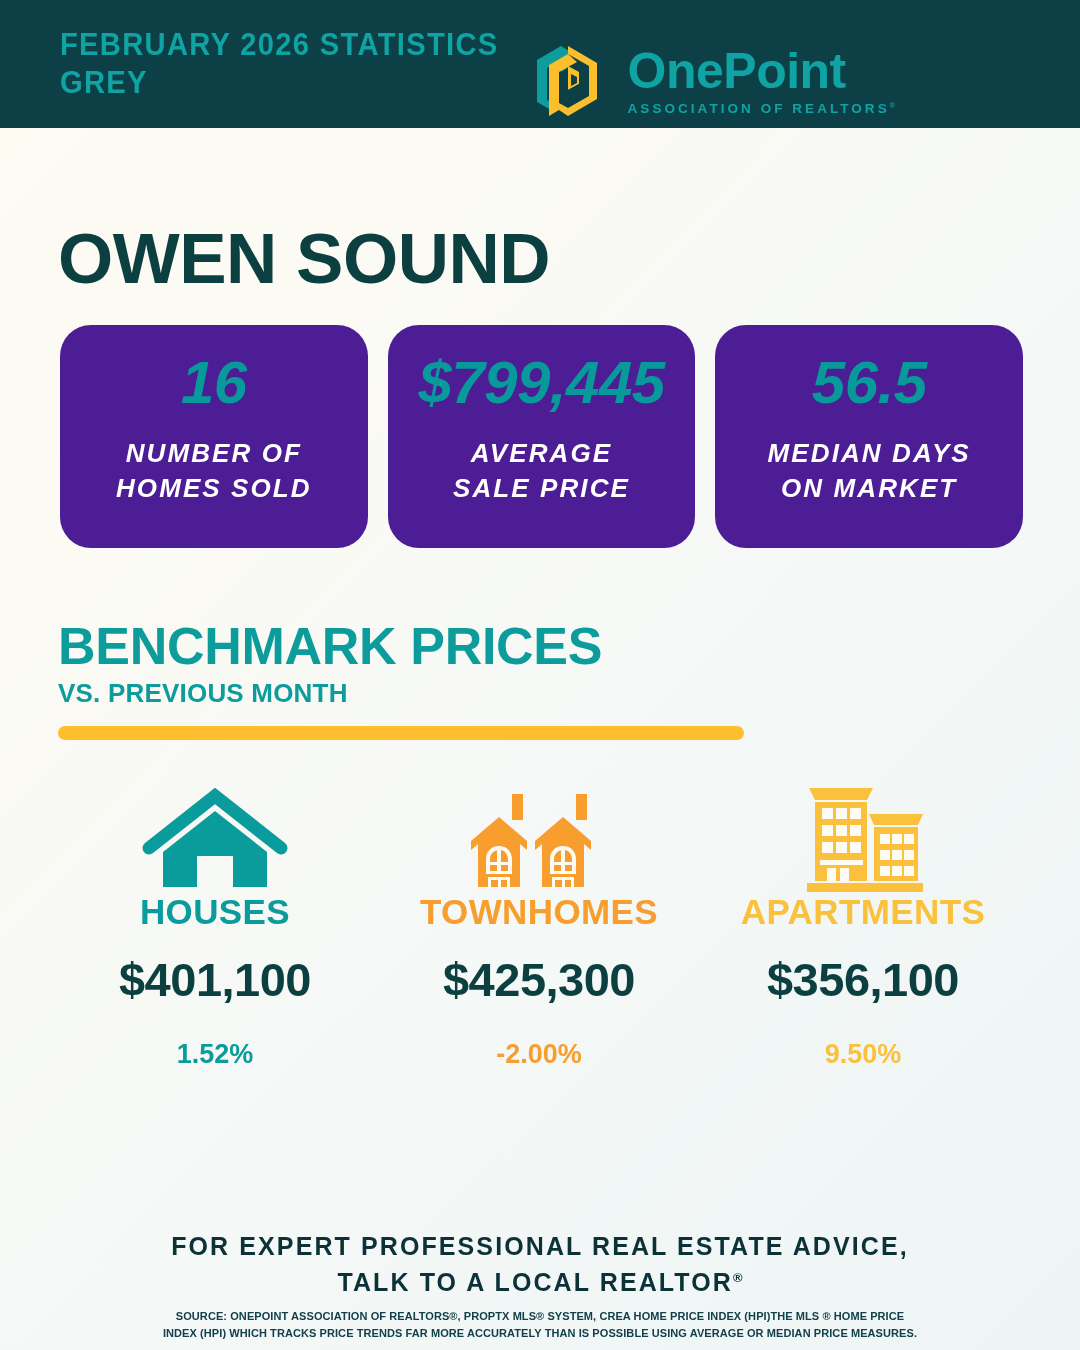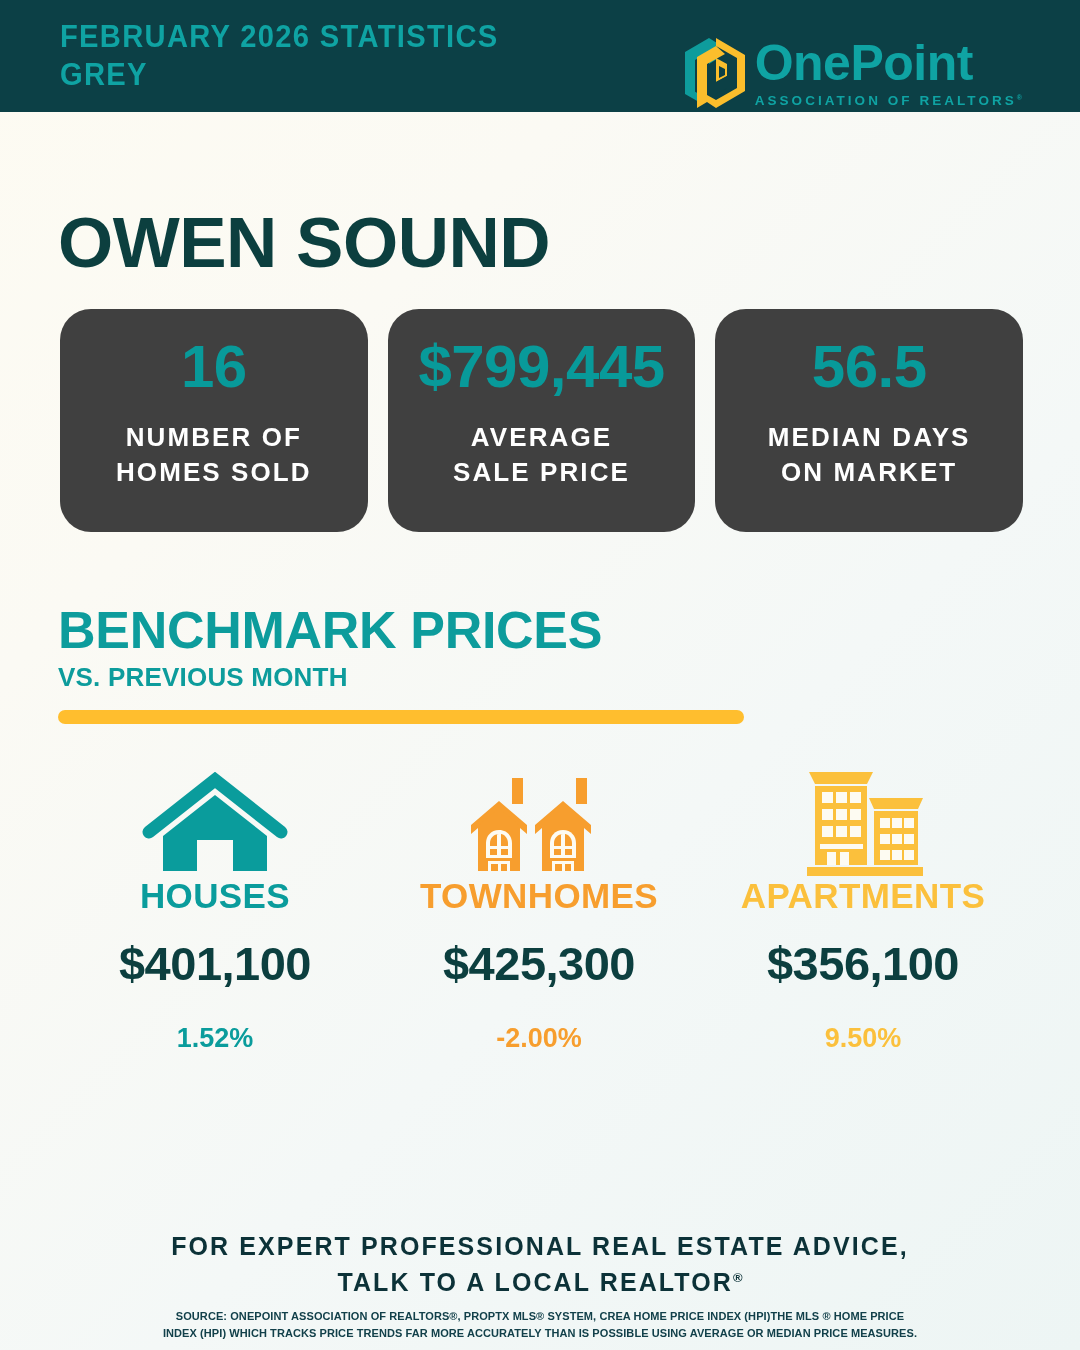--- a/index.html
+++ b/index.html
@@ -5,51 +5,51 @@
   * { margin:0; padding:0; box-sizing:border-box; }
   html,body { width:1080px; height:1350px; }
   body {
     font-family: "Liberation Sans", sans-serif;
     background: linear-gradient(135deg, #FDFBF2 0%, #FBFAF4 28%, #F4F8F7 62%, #EDF5F4 100%);
     position:relative; overflow:hidden;
   }
 
   
   .header {
-    height:112px; background:#0C4046;
-    display:flex; align-items:center; justify-content:space-between;
+    height:128px; background:#0C4046;
+    display:flex; align-items:center; 
     padding:0 58px 0 60px;
   }
   .hdr-title {
     color:#0FA3A3; font-weight:bold; font-size:31px;
     letter-spacing:1.4px; line-height:1.22; text-transform:uppercase;
     font-stretch:condensed; transform:scaleX(0.94); transform-origin:left center;
   }
-  .logo-wrap { display:flex; align-items:center; gap:4px;margin-top:34px; }
+  .logo-wrap { display:flex; align-items:center; gap:25px;margin-top:34px; }
   .logo-mark { width:76px; height:82px; flex:none; }
   .logo-text { display:flex; flex-direction:column; align-items:stretch; }
   .logo-name { color:#0FA3A3; font-size:50px; font-weight:bold; line-height:0.98; letter-spacing:-0.5px; }
   .logo-sub {
     color:#0FA3A3; font-size:13.5px; font-weight:bold;
     letter-spacing:3.05px; text-align:center; margin-top:5px;
   }
   .logo-sub sup { font-size:7px; vertical-align:super; letter-spacing:0; }
 
   
   .city {
     color:#0C3F3F; font-size:71px; font-weight:bold; letter-spacing:-0.5px;
     margin:95px 0 0 58px; line-height:1;
   }
 
   
   .cards { display:flex; gap:20px; margin:31px 57px 0 60px; }
   .card {
-    flex:1; background:#404040; border-radius:31px;
+    flex:1; background:#4c1d95; border-radius:31px;
     height:223px; display:flex; flex-direction:column;
-    align-items:center; justify-content:center; padding:10px 6px 24px;
+    align-items:center; justify-content:center; padding:10px 6px 24px;font-style:italic;
   }
   .card-value {
     color:#089A9A; font-size:60px; font-weight:bold; line-height:1;
     letter-spacing:-0.5px; margin-bottom:23px;
   }
   .card-label {
     color:#FFFFFF; font-size:26px; font-weight:bold; line-height:1.33;
     letter-spacing:2.1px; text-align:center; text-transform:uppercase;
   }
 

